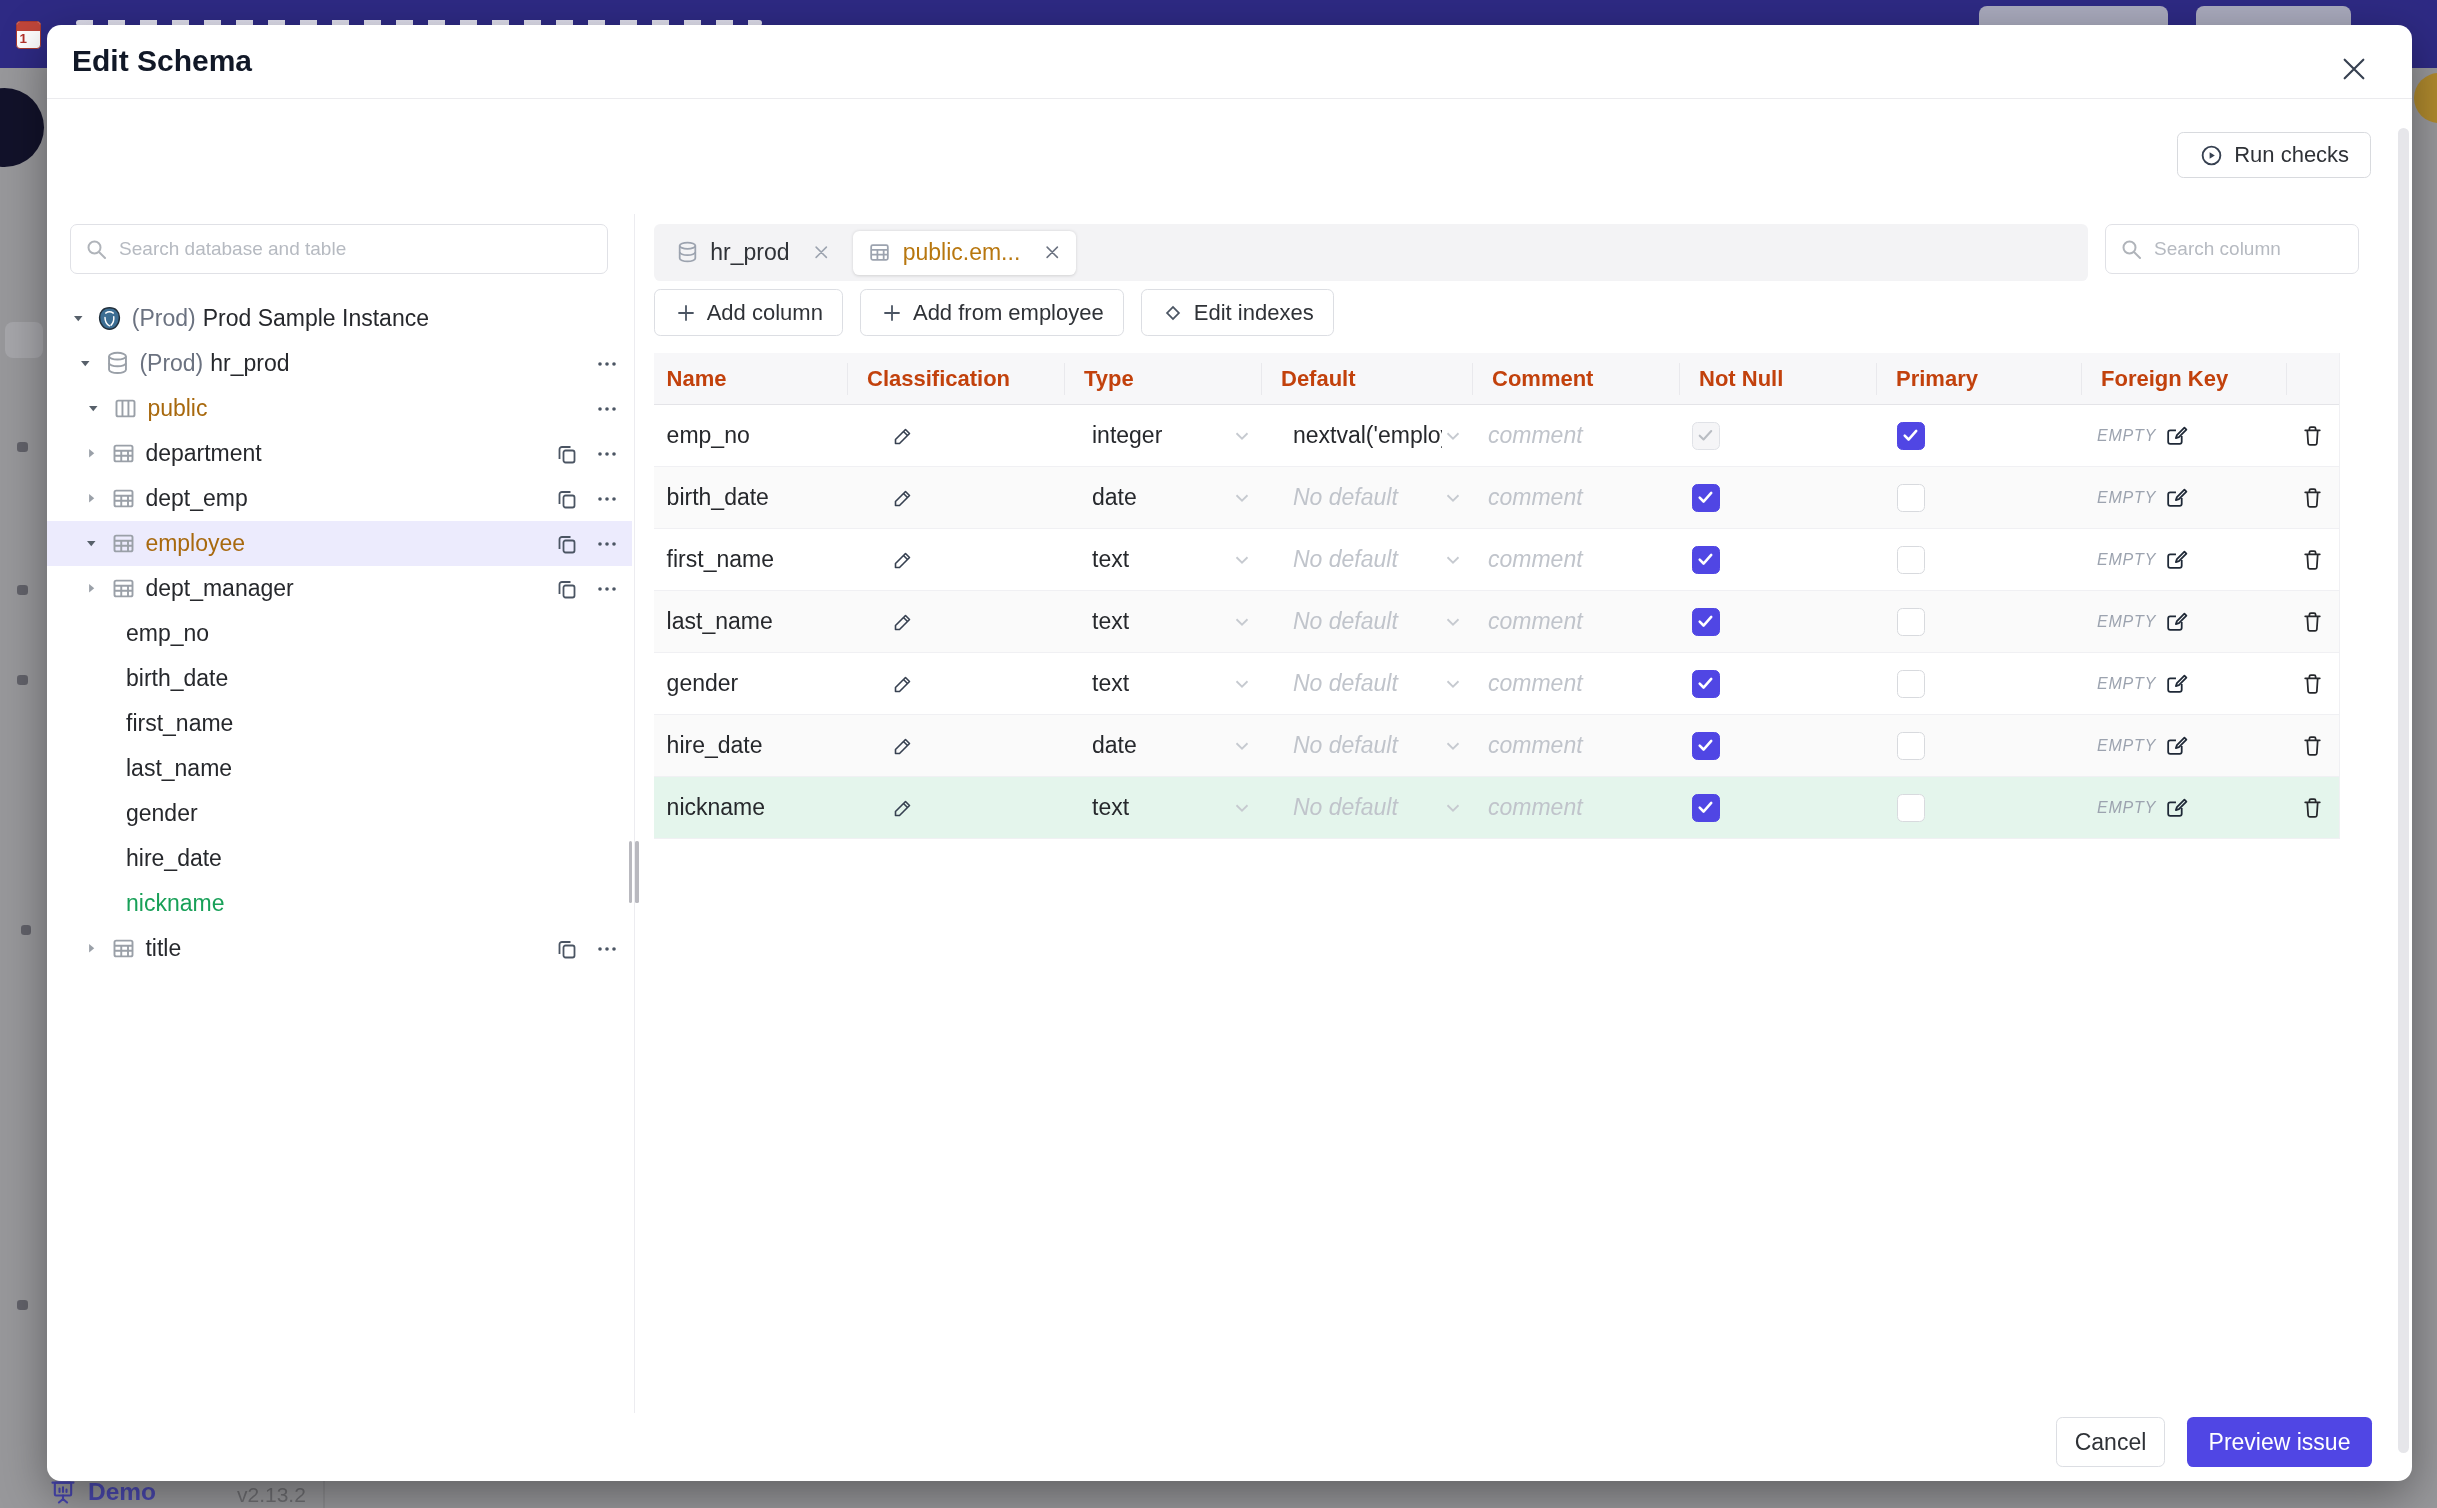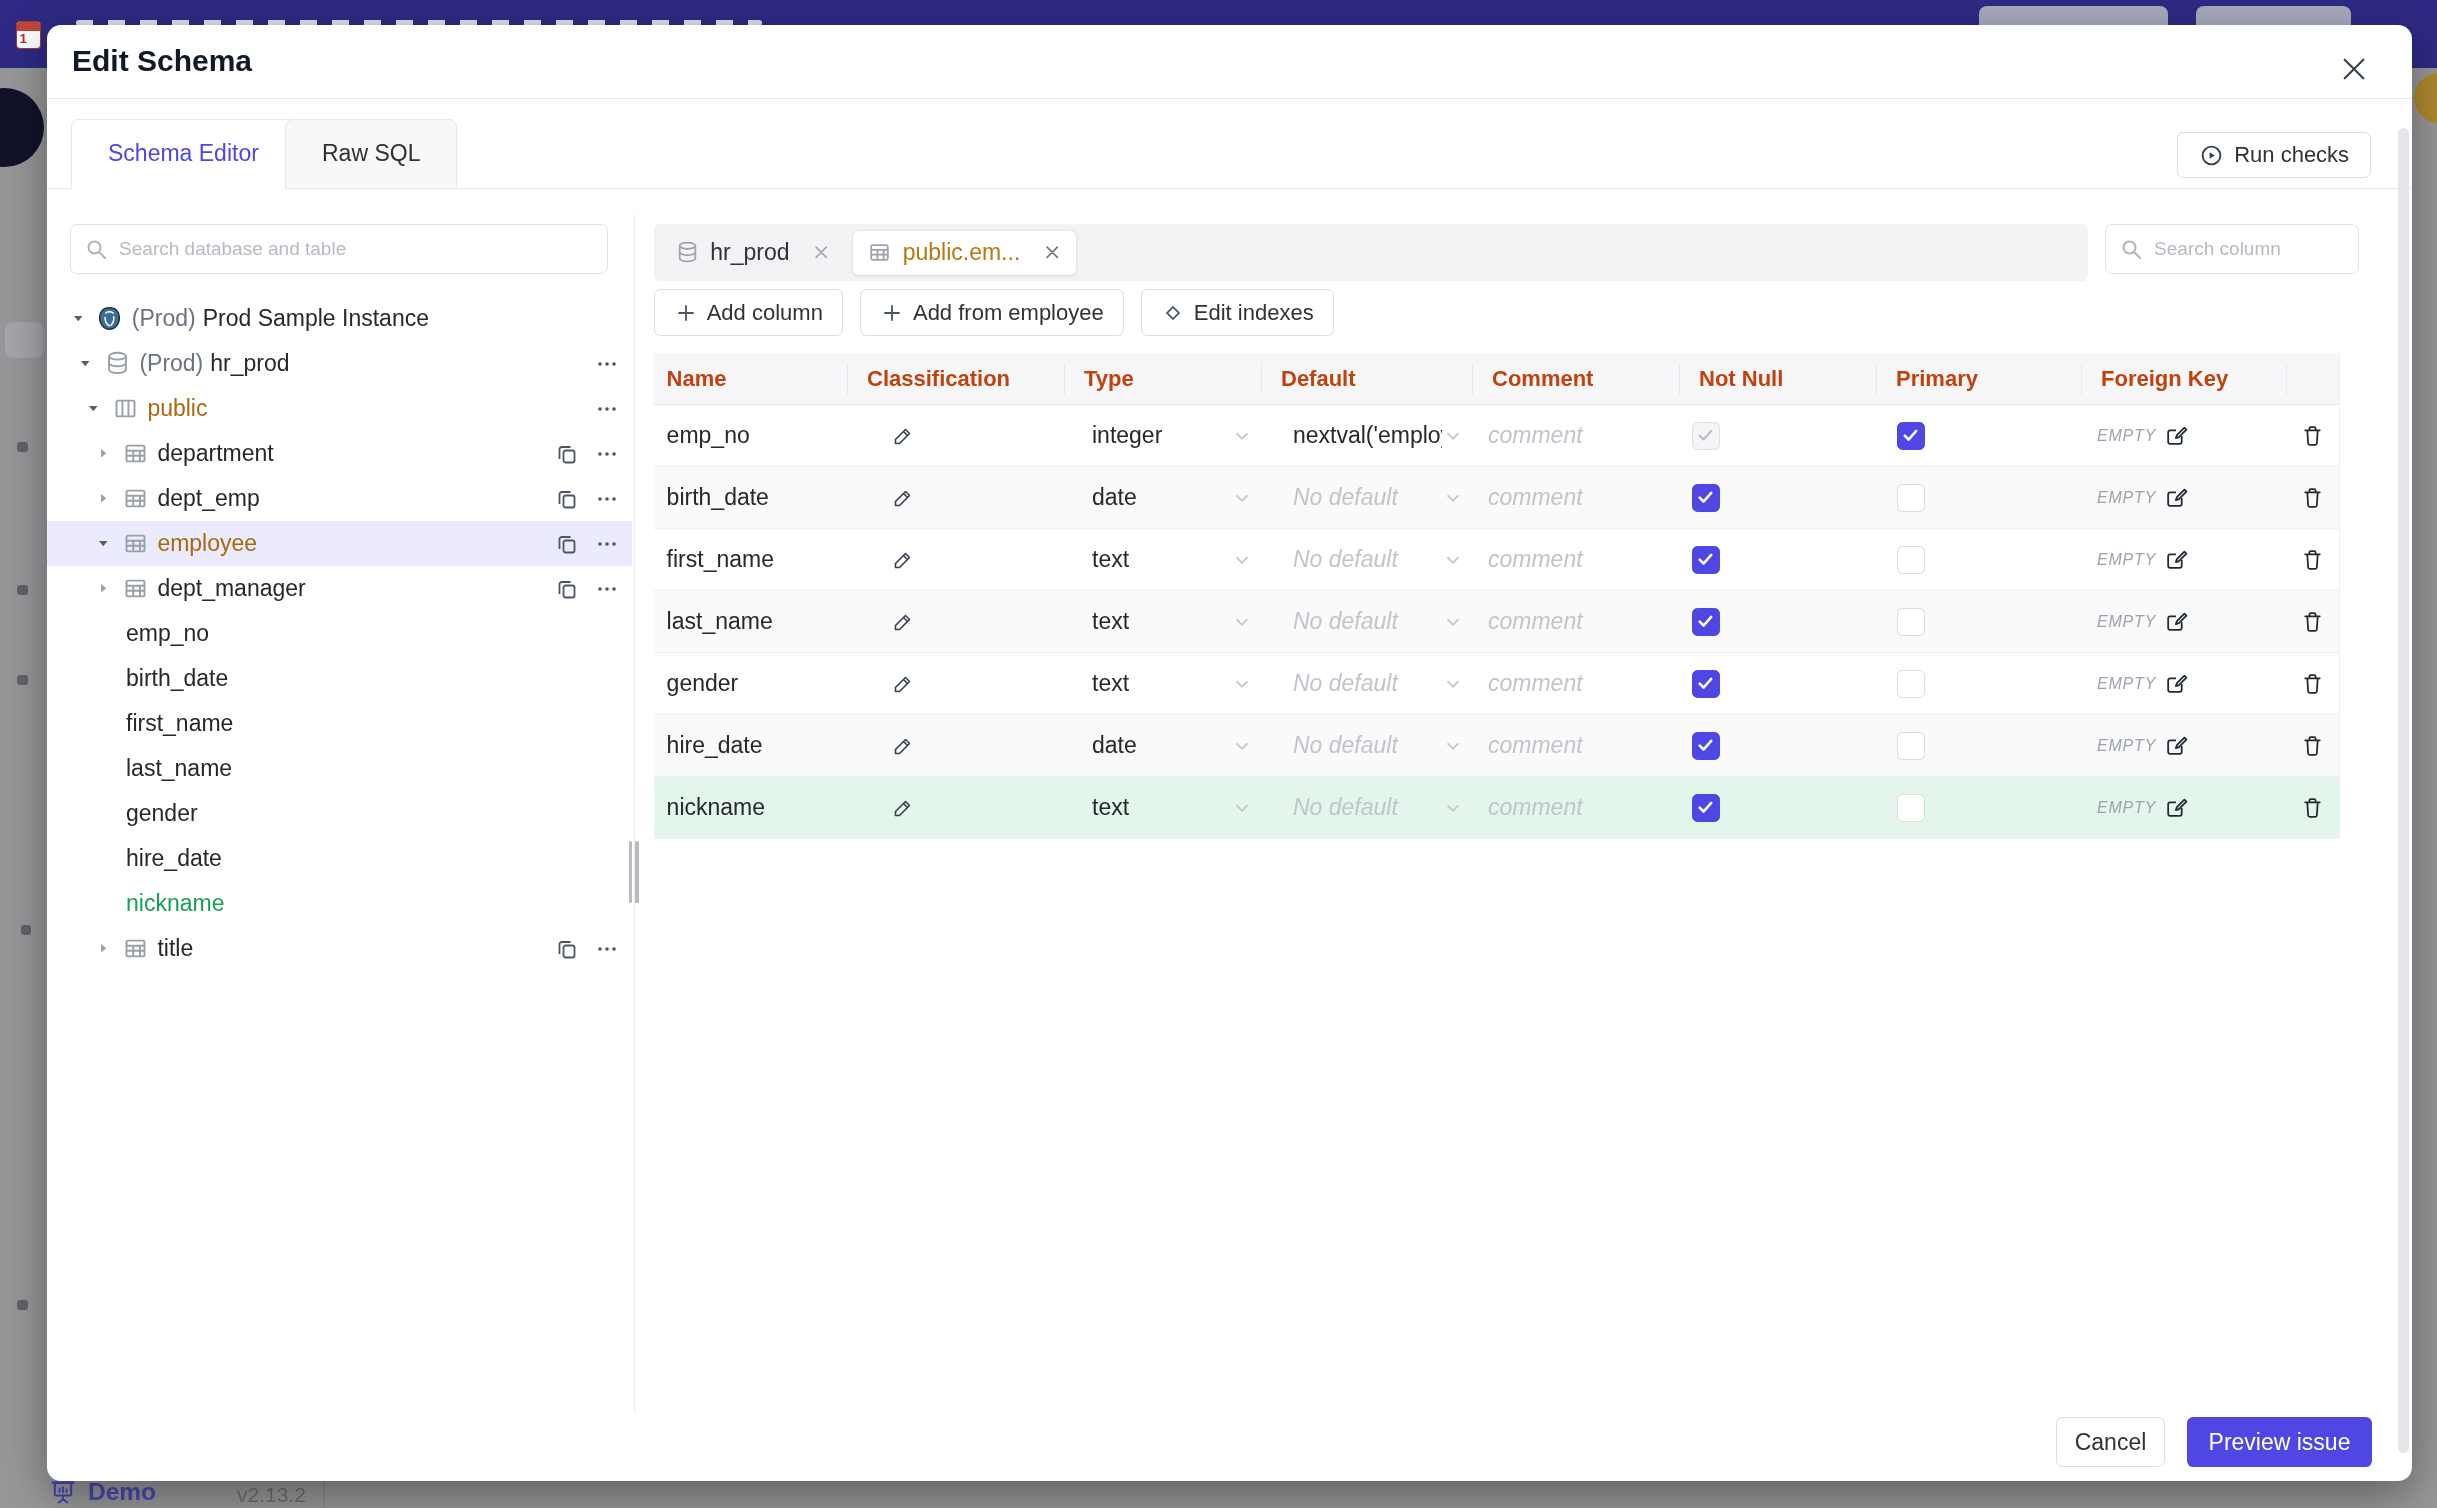--- a/index.html
+++ b/index.html
@@ -49,21 +49,21 @@
   .search-box input::placeholder{color:#b6bac1;}
   .sb-db{left:23px;top:199px;width:538px;height:50px;}
   .sb-col{left:2058px;top:199px;width:254px;height:50px;}
 
   .tree{position:absolute;left:0;top:271px;width:585px;}
   .trow{height:45px;display:flex;align-items:center;font-size:23px;color:#26282c;cursor:pointer;}
   .trow.selected{background:#ecebfd;}
   .caret{width:27px;flex:none;display:flex;justify-content:center;}
   .caret svg{width:20.5px;height:20.5px;}
   .ticon{width:27px;height:27px;flex:none;margin:0 8.7px 0 4.7px;}
-  .lv0{padding-left:17.4px;}.lv1{padding-left:25px;}.lv2{padding-left:33px;}.lv3{padding-left:43px;}
+  .lv0{padding-left:17.4px;}.lv1{padding-left:25px;}.lv2{padding-left:33px;}.lv3{padding-left:31px;}
   .lvc{padding-left:79px;}
   .tprefix{color:#6b7280;margin-right:7px;}
   .amber{color:#a8690e;}
   .green{color:#18a058;}
   .tacts{margin-left:auto;display:flex;align-items:center;gap:16px;padding-right:12.6px;color:#4b5563;}
   .tacts svg{width:24px;height:24px;display:block;}
   .vdiv{position:absolute;left:587px;top:189px;width:0.8px;height:1199px;background:#ececf0;}
   .grip{position:absolute;left:582px;top:816px;width:11px;height:62px;display:flex;gap:3.2px;cursor:col-resize;}
   .grip i{width:3.2px;height:100%;background:#b9b9bf;border-radius:1.6px;}
 
@@ -154,28 +154,20 @@
 
     <div class="m-header">
       <div class="m-title">Edit Schema</div>
       <div class="m-close">
         <svg viewBox="0 0 24 24" fill="none" stroke="#374151" stroke-width="1.6" stroke-linecap="round">
             <path d="M5 5l14 14M19 5L5 19"></path>
           </svg>
       </div>
     </div>
 
-    <div class="m-tabsrow">
-      <div class="tab active">
-          <span>Schema Editor</span>
-        </div>
-      <div class="tab t2">
-          <span>Raw SQL</span>
-        </div>
-    </div>
     <div class="btn-runchecks">
       <svg viewBox="0 0 24 24" fill="none" stroke="#374151" stroke-width="1.8">
           <circle cx="12" cy="12" r="8.5"></circle>
           <path d="M10.2 8.8l5 3.2-5 3.2z" fill="#374151" stroke="none"></path>
         </svg>
       <span>Run checks</span>
     </div>
 
     <div class="search-box sb-db">
       <svg viewBox="0 0 24 24" fill="none" stroke="#b0b4ba" stroke-width="2" stroke-linecap="round">

